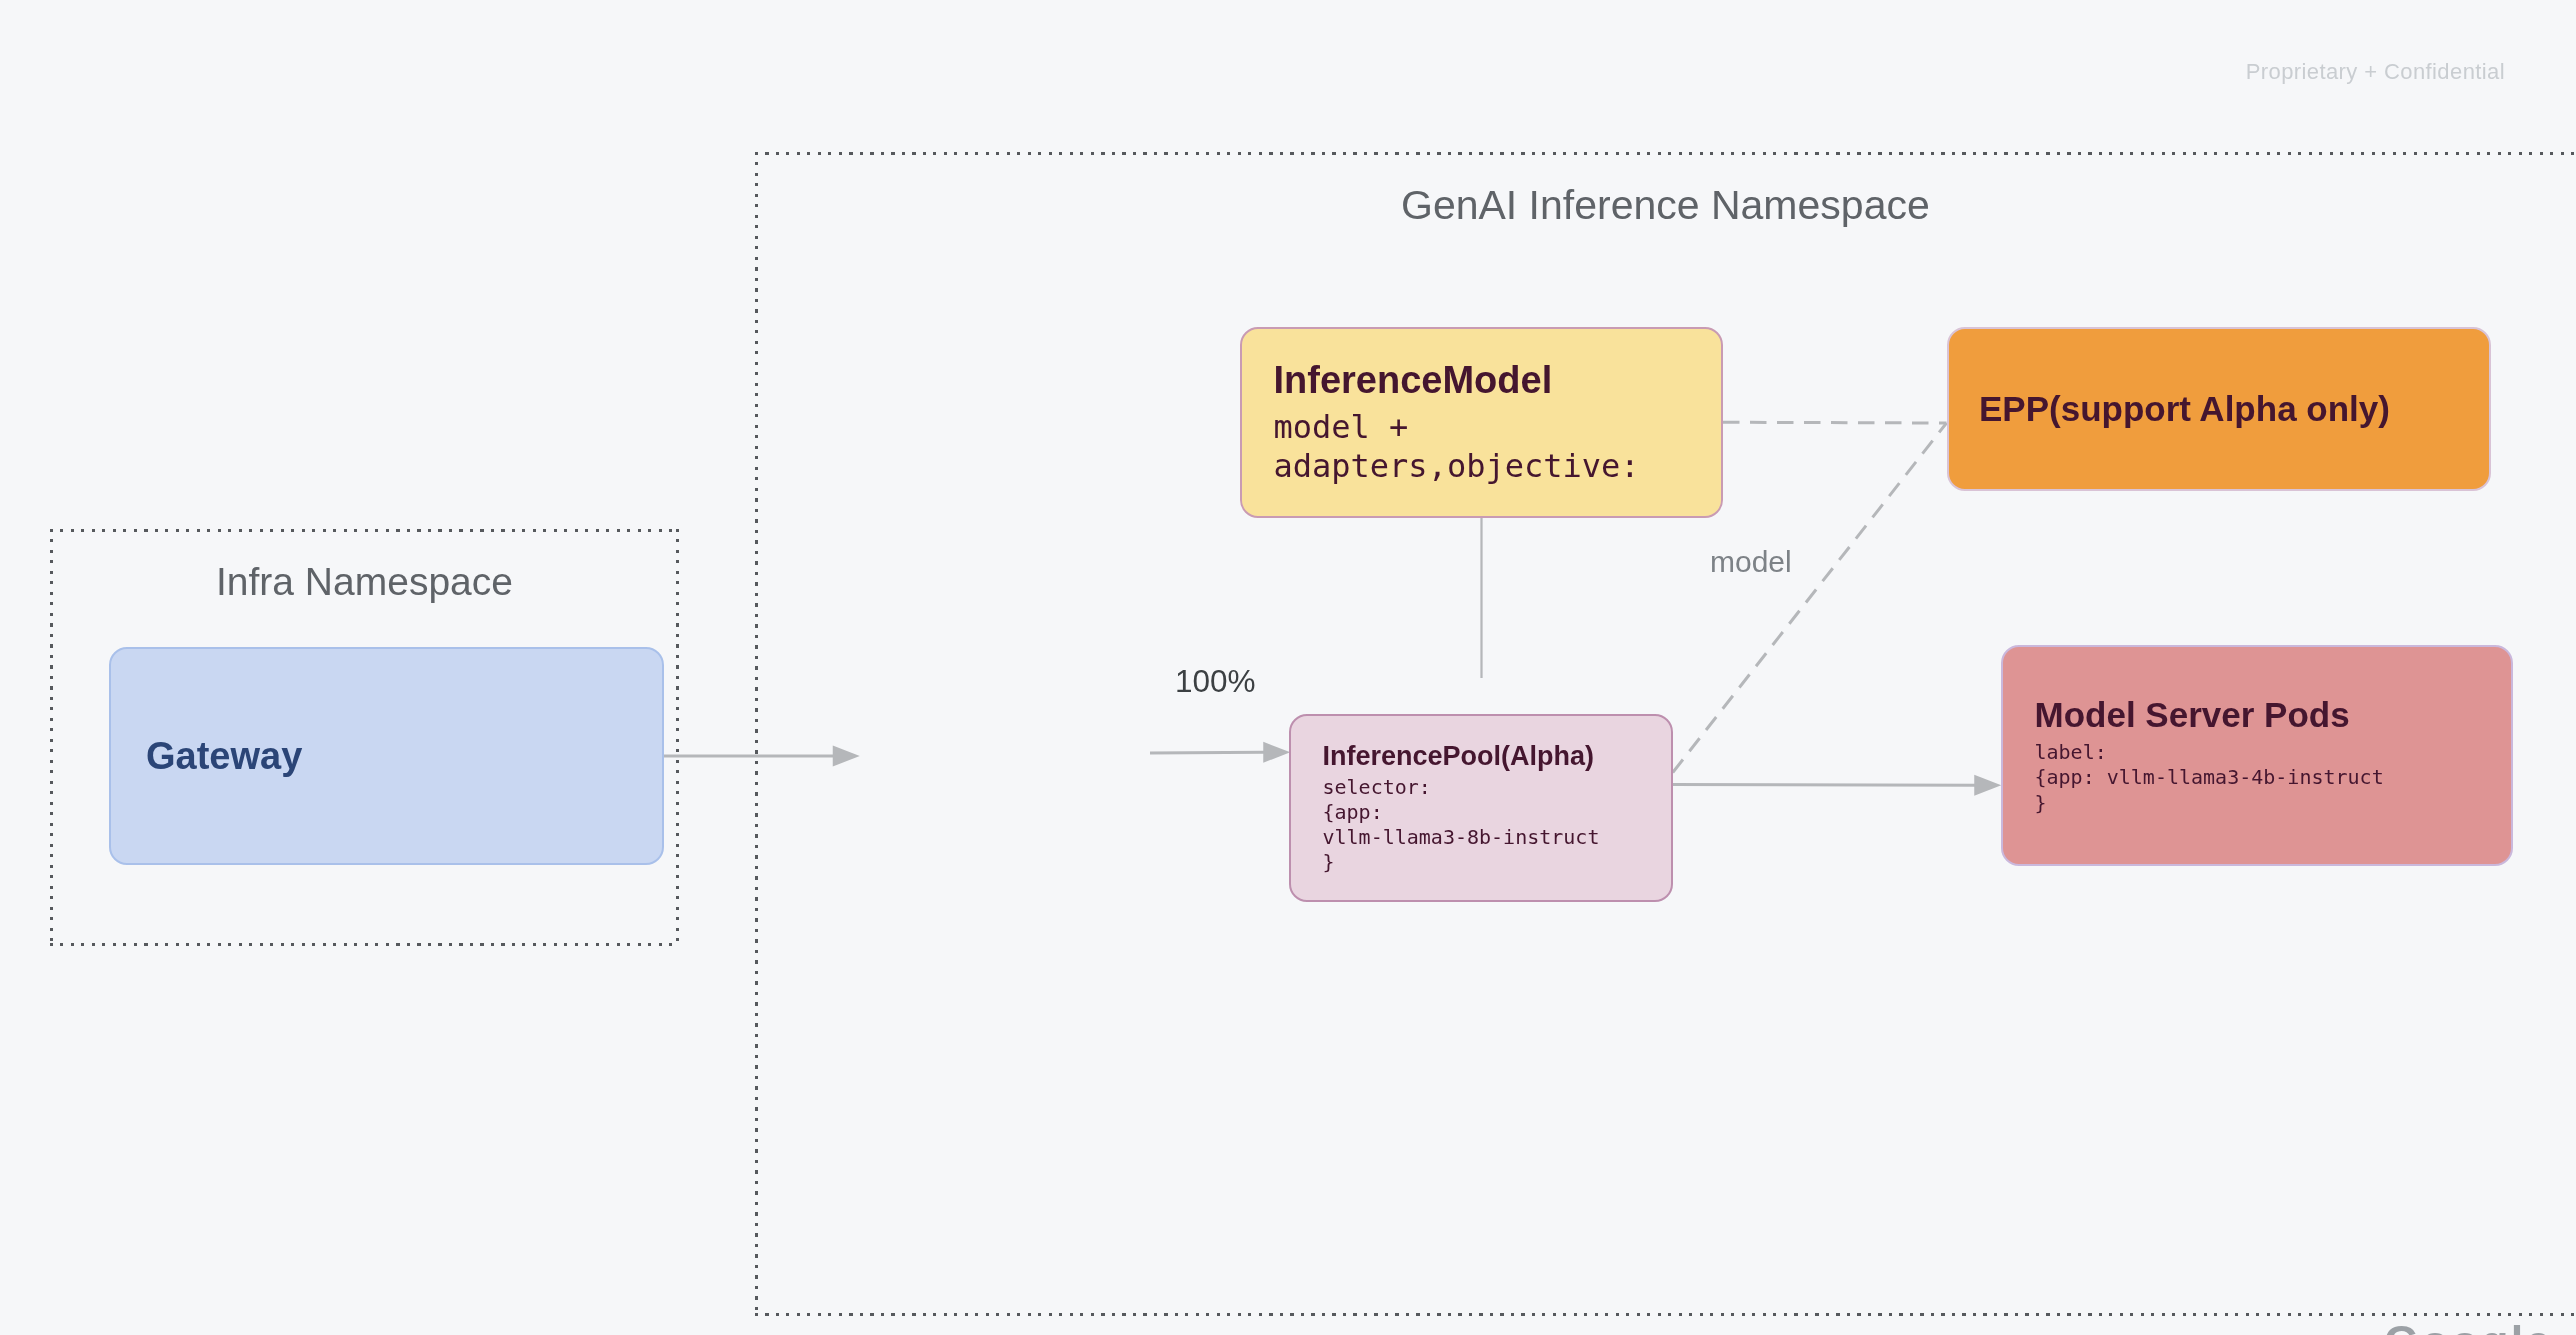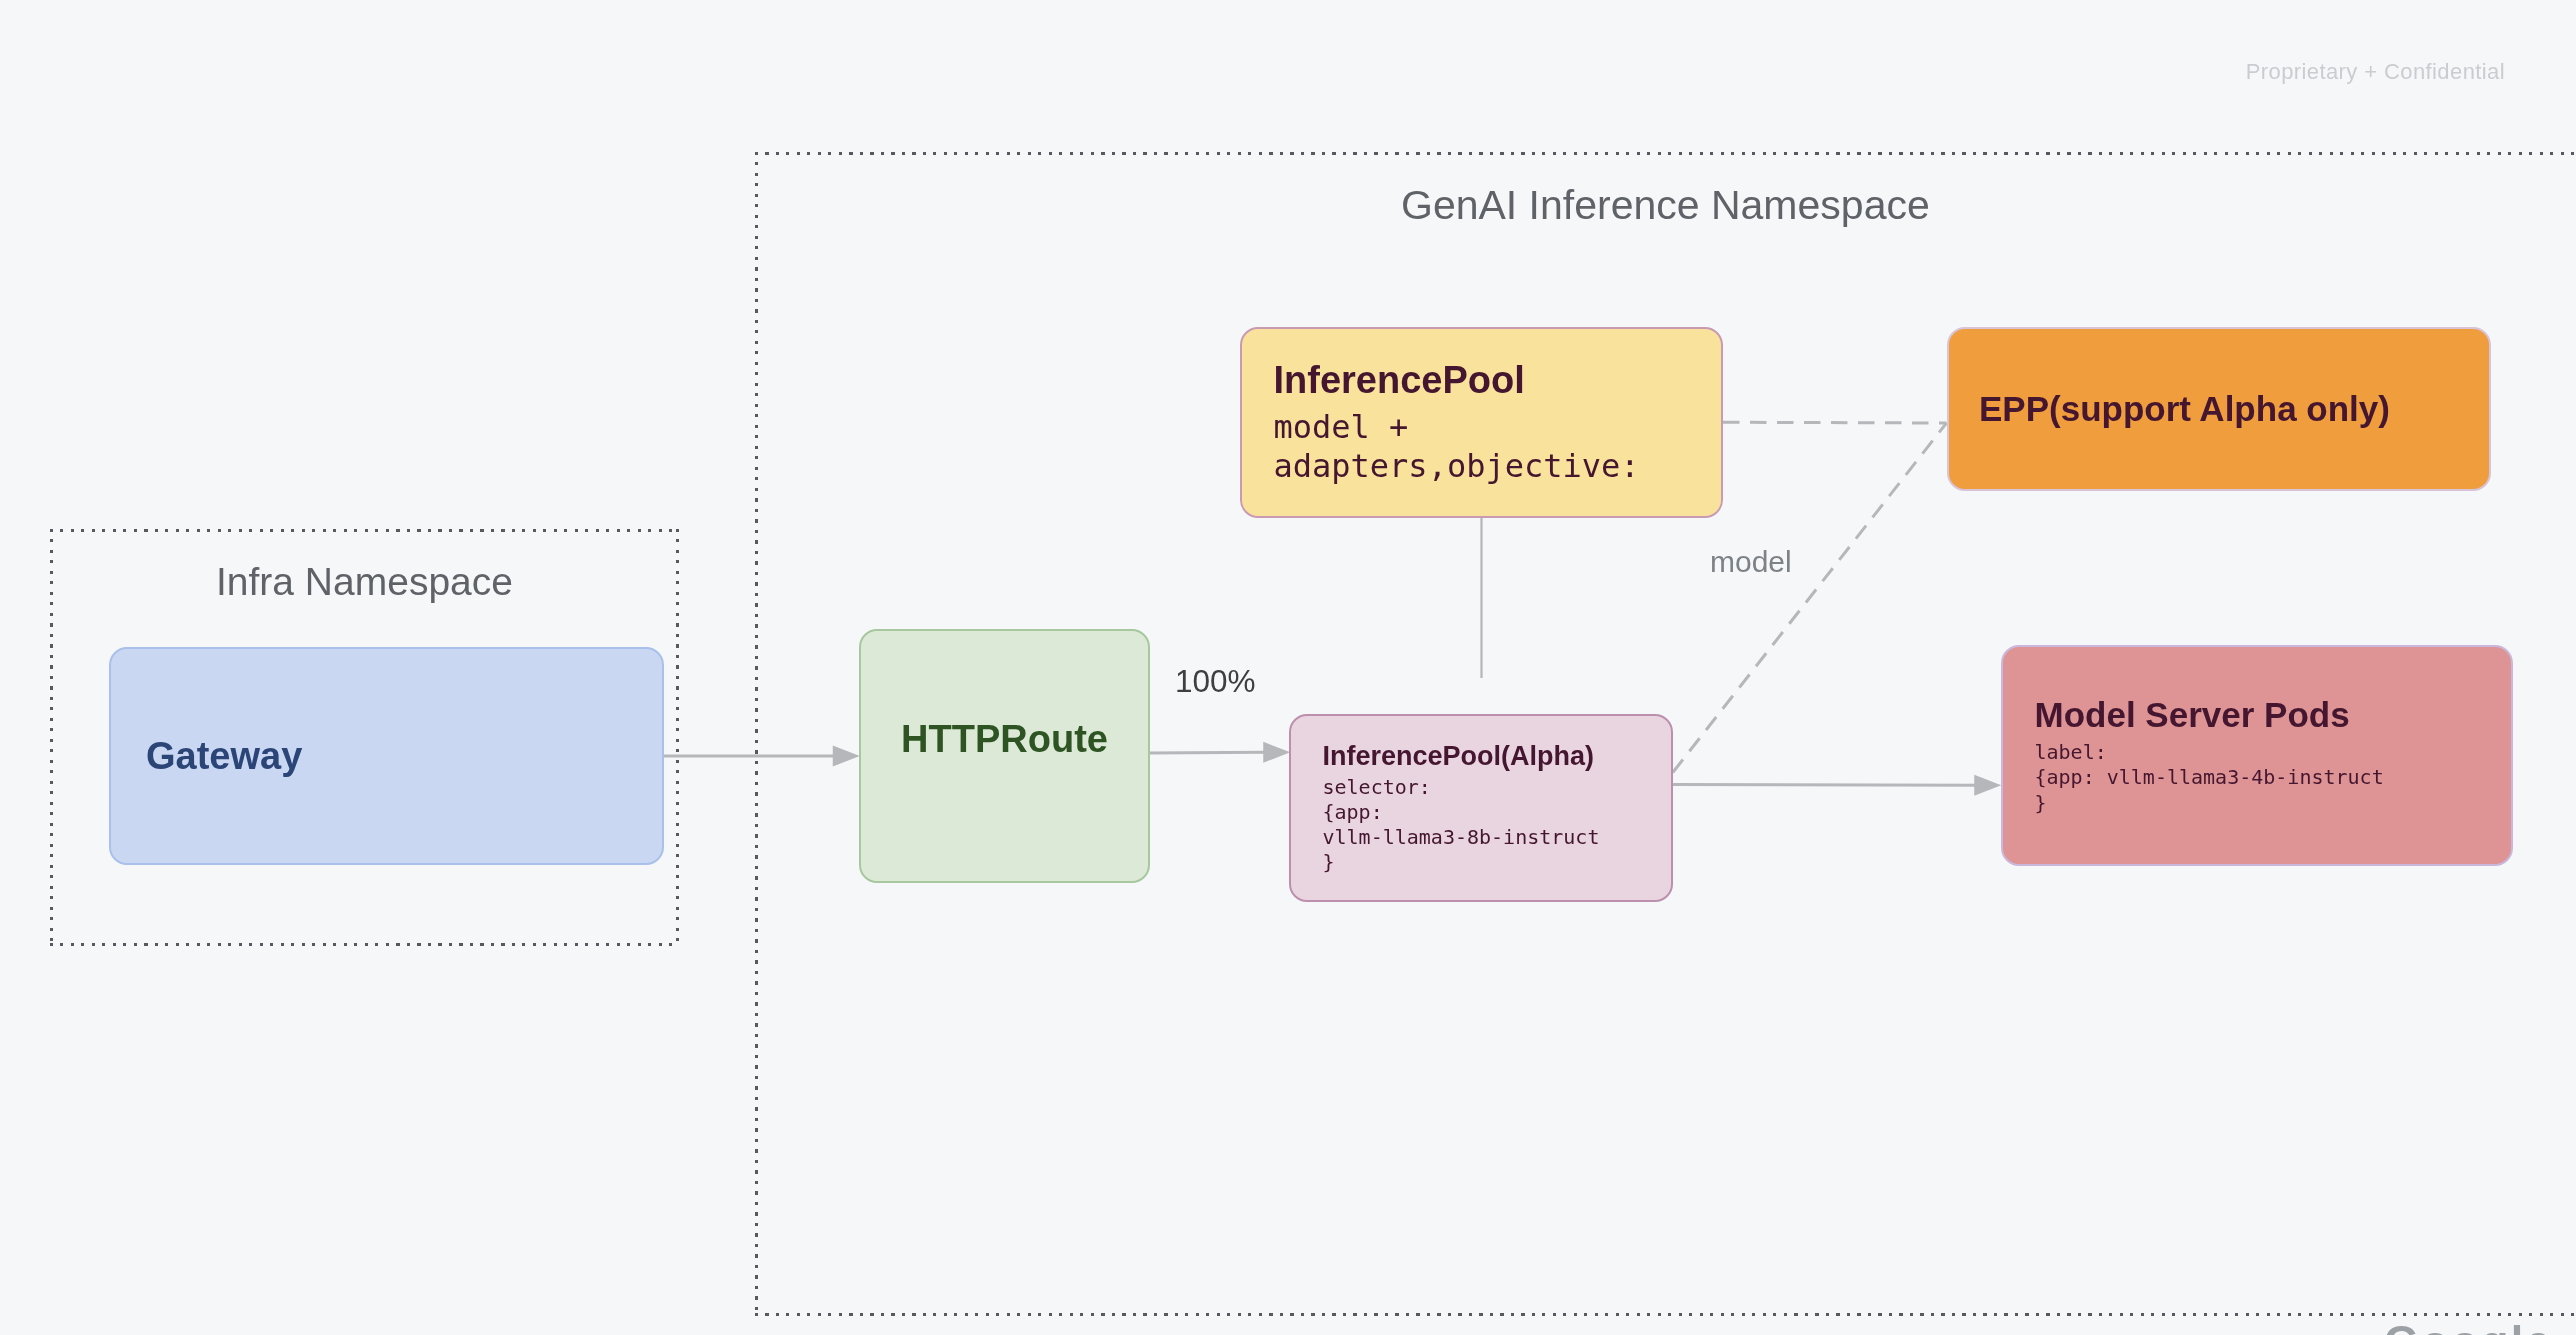--- a/index.html
+++ b/index.html
@@ -160,26 +160,23 @@
     </g>
     <g>
       <line class="dashed" x1="2230" y1="1030" x2="2595" y2="564"></line>
     </g>
   </svg>
 
   <div class="node node-gateway">
     <div class="title">Gateway</div>
   </div>
 
-  <div class="node node-httproute">
-    <div class="title">HTTPRoute</div>
-  </div>
 
   <div class="node node-inference-model">
-    <div class="title">InferencePool</div>
+    <div class="title">InferenceModel</div>
     <div class="code">model +</div>
     <div class="code">adapters,objective:</div>
   </div>
 
   <div class="node node-epp">
     <div class="title">EPP(support Alpha only)</div>
   </div>
 
   <div class="node node-inference-pool">
     <div class="title">InferencePool(Alpha)</div>

